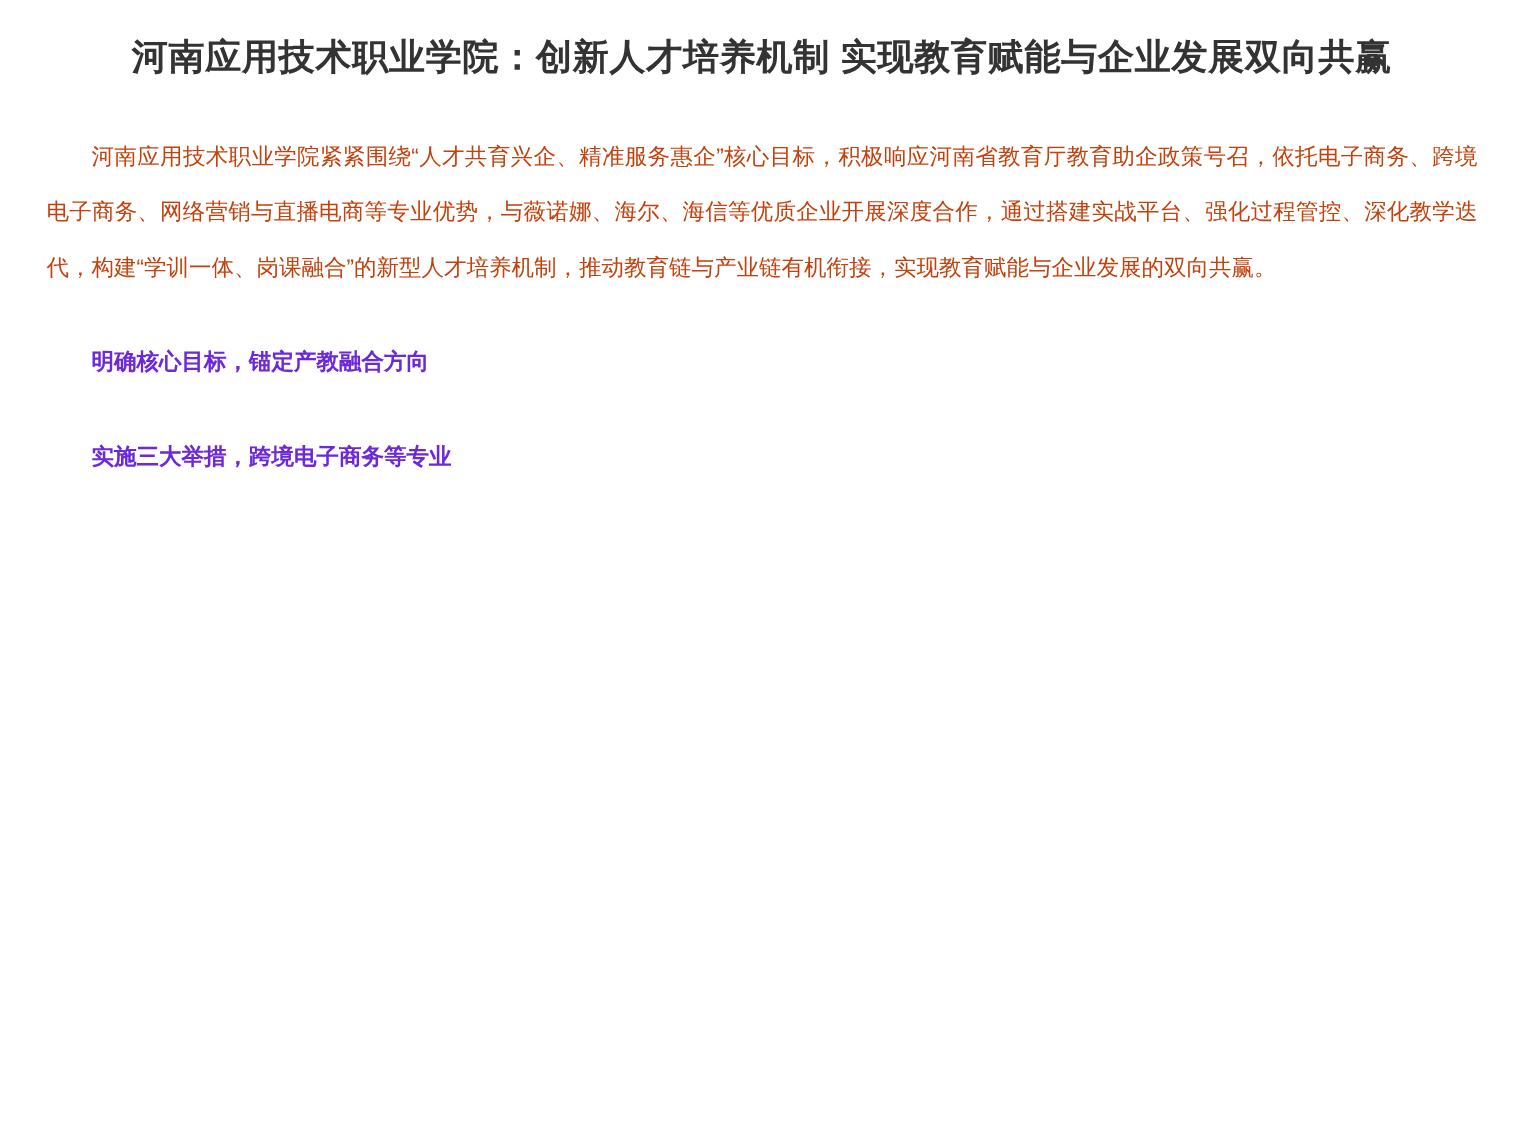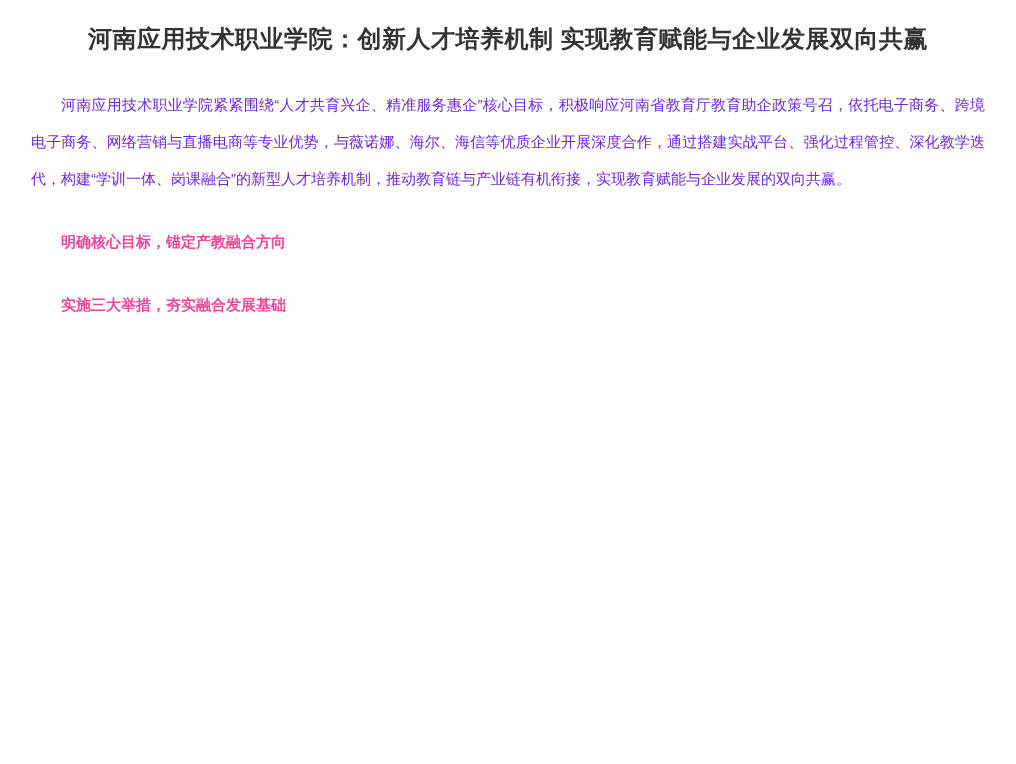--- a/index.html
+++ b/index.html
@@ -22,39 +22,39 @@
     font-weight: bold;
     line-height: 34px;
     text-align: center;
     color: #333333;
     letter-spacing: 0.5px;
   }
   .para {
     margin: 0 0 26px 0;
     font-size: 15px;
     line-height: 37px;
-    color: #6d28d9;
+    color: #c2410c;
     text-align: justify;
     text-indent: 2em;
   }
   .para:last-child {
     margin-bottom: 0;
   }
   .section-heading {
     font-weight: bold;
-    color: #ec4899;
+    color: #6d28d9;
   }
 </style>
 </head>
 <body>
 
 <div class="page">
   <h1 class="title">河南应用技术职业学院：创新人才培养机制 实现教育赋能与企业发展双向共赢</h1>
 
   <p class="para">河南应用技术职业学院紧紧围绕“人才共育兴企、精准服务惠企”核心目标，积极响应河南省教育厅教育助企政策号召，依托电子商务、跨境电子商务、网络营销与直播电商等专业优势，与薇诺娜、海尔、海信等优质企业开展深度合作，通过搭建实战平台、强化过程管控、深化教学迭代，构建“学训一体、岗课融合”的新型人才培养机制，推动教育链与产业链有机衔接，实现教育赋能与企业发展的双向共赢。</p>
 
   <p class="para section-heading">明确核心目标，锚定产教融合方向</p>
 
 
-  <p class="para section-heading">实施三大举措，夯实融合发展基础</p>
+  <p class="para section-heading">实施三大举措，跨境电子商务等专业</p>
 
 
 </div>
 
 </body></html>

